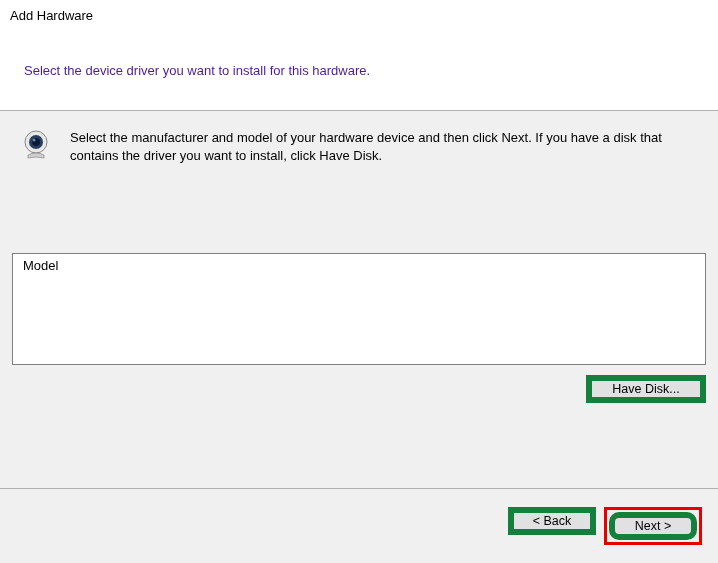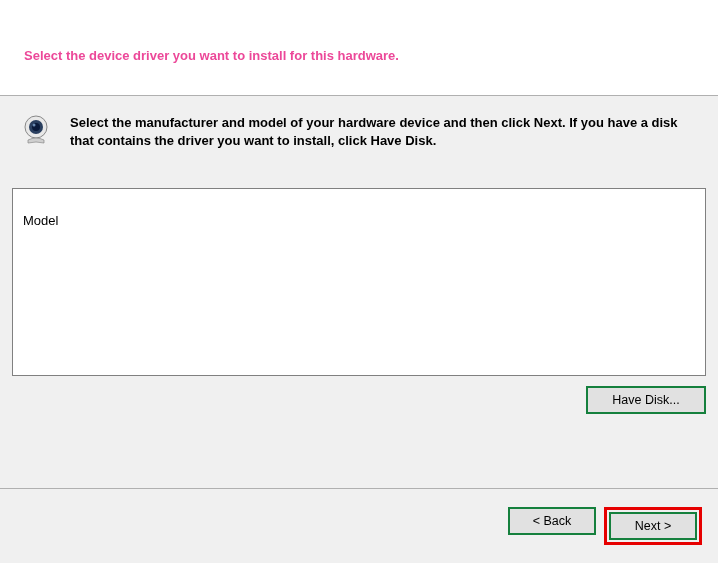--- a/index.html
+++ b/index.html
@@ -26,78 +26,77 @@
       padding: 8px 10px 0 10px;
     }
     .window-title {
       font-size: 13px;
       font-weight: 400;
       color: #000;
       margin-bottom: 14px;
     }
     .subtitle {
       font-size: 13px;
-      font-weight: 700;
-      color: #ec4899;
+      font-weight: 400;
+      color: #4c1d95;
       padding-left: 14px;
       margin-top: 40px;
     }
     .divider {
       border-top: 1px solid #b0b0b0;
       margin-top: 32px;
     }
     .body-area {
       flex: 1;
       background: #f0f0f0;
       padding: 18px 12px 12px 12px;
       display: flex;
       flex-direction: column;
     }
     .instruction-row {
       display: flex;
       align-items: flex-start;
       gap: 18px;
       padding-left: 8px;
       padding-right: 10px;
-      font-weight: bold;
     }
     .device-icon {
       width: 32px;
       height: 32px;
       flex-shrink: 0;
       display: flex;
       align-items: center;
       justify-content: center;
     }
     .instruction-text {
       font-size: 13px;
       line-height: 1.4;
       color: #000;
       padding-top: 0;
     }
     .model-box {
       background: #ffffff;
       border: 1px solid #808080;
-      margin-top: 38px;
-      height: 188px;
-      padding: 24px 10px;
+      margin-top: 88px;
+      height: 112px;
+      padding: 4px 10px;
     }
     .model-header {
       font-size: 13px;
       color: #000;
     }
     .have-disk-row {
       display: flex;
       justify-content: flex-end;
       margin-top: 10px;
       padding-right: 0;
     }
     .btn {
       background: #e1e1e1;
-      border: 2px solid #15803d;
+      border: 6px solid #15803d;
       font-family: inherit;
       font-size: 12.5px;
       min-width: 88px;
       height: 28px;
       padding: 0 14px;
       cursor: pointer;
       color: #000;
     }
     .have-disk-btn {
       min-width: 120px;
@@ -113,28 +112,30 @@
       gap: 8px;
       align-items: flex-start;
     }
     .next-highlight {
       border: 3px solid #e60000;
       padding: 2px;
       display: inline-block;
     }
     .next-highlight .btn {
       min-width: 88px;
+      border-radius: 10px;
     }
   </style>
 </head>
 <body>
 
 <div class="window">
 
   <div class="title-area">
+    <div class="window-title">Add Hardware</div>
     <div class="subtitle">Select the device driver you want to install for this hardware.</div>
   </div>
 
   <div class="divider"></div>
 
   <div class="body-area">
 
     <div class="instruction-row">
       <div class="device-icon">
         <svg width="32" height="32" viewBox="0 0 32 32">

